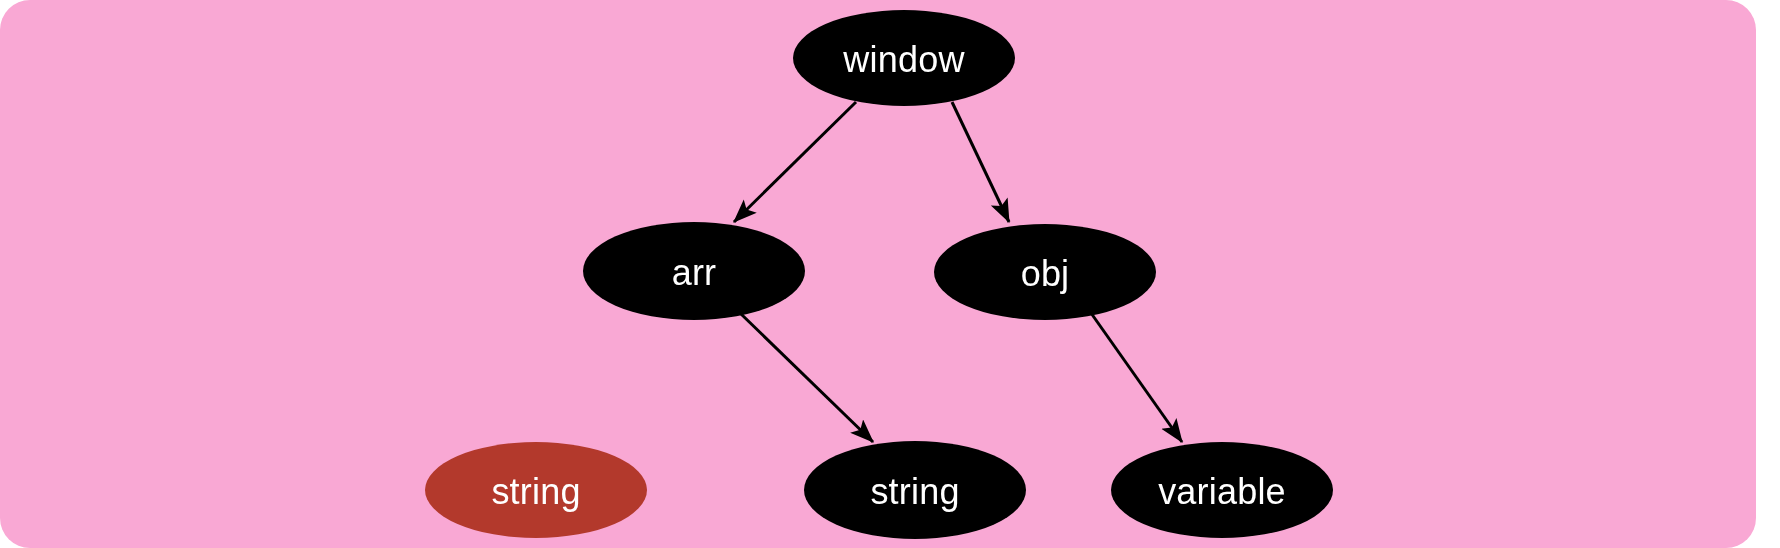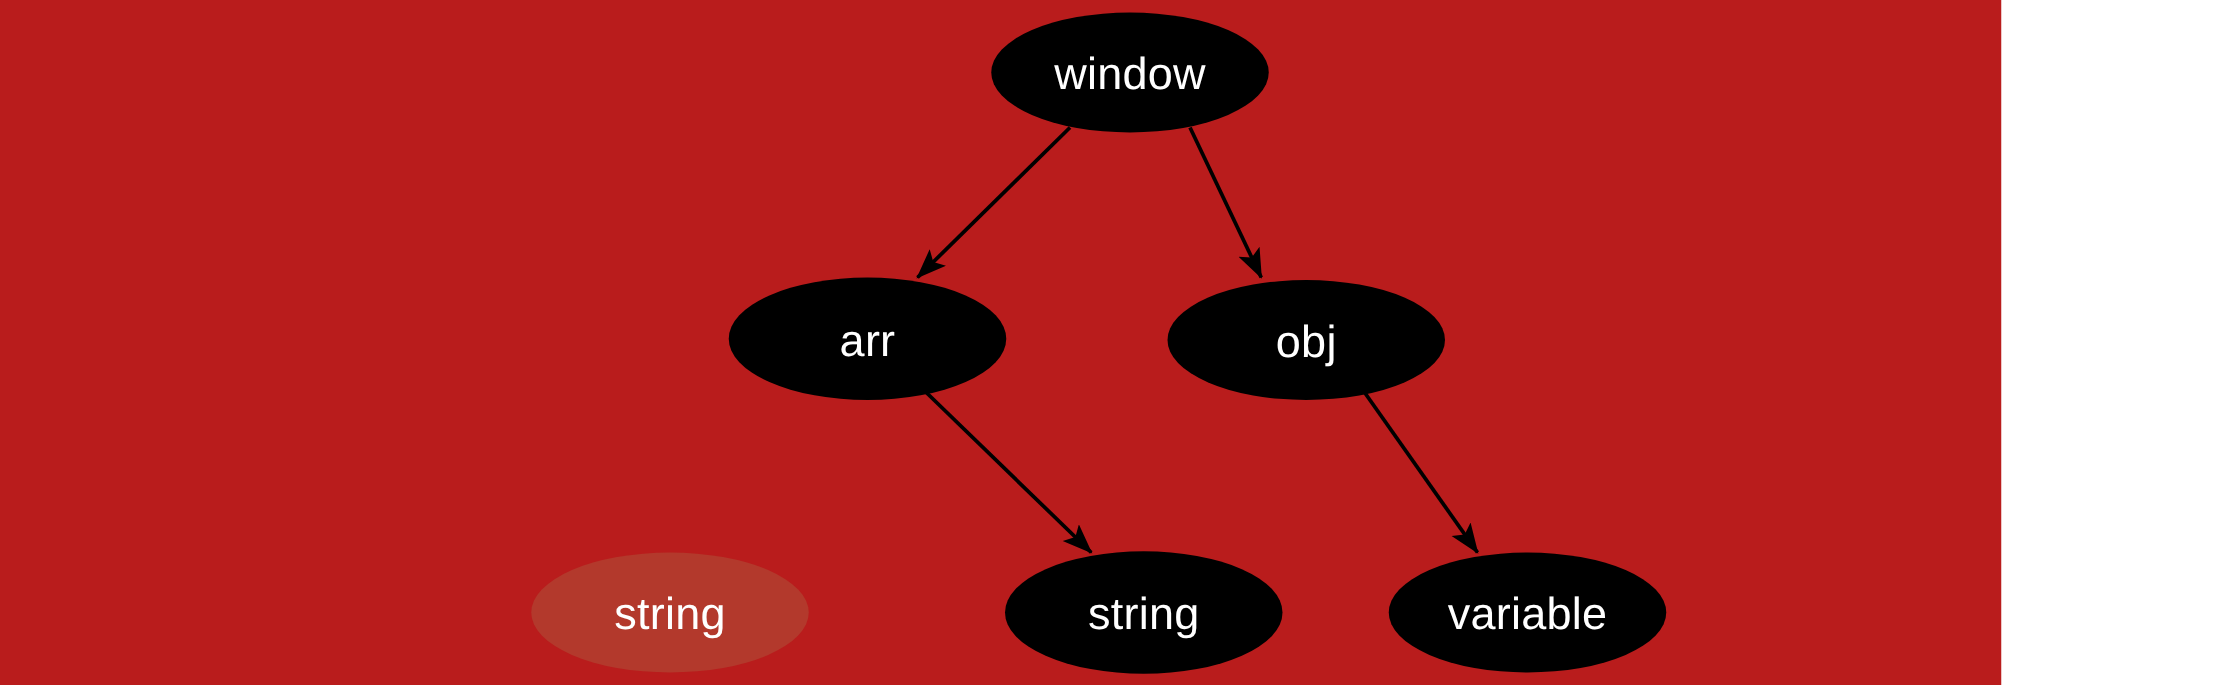--- a/index.html
+++ b/index.html
@@ -9,23 +9,24 @@
     background: #ffffff;
   }
   body {
     width: 1780px;
     height: 548px;
     font-family: "Liberation Sans", "DejaVu Sans", sans-serif;
     overflow: hidden;
   }
   #graph-canvas {
     position: relative;
-    width: 1601px;
+    width: 1756px;
     height: 548px;
-    background: #b91c1c;
+    background: #f9a8d4;
+    border-radius: 30px;
   }
   #graph-svg {
     position: absolute;
     top: 0;
     left: 0;
     width: 1780px;
     height: 548px;
     display: block;
   }
   .node-label {

